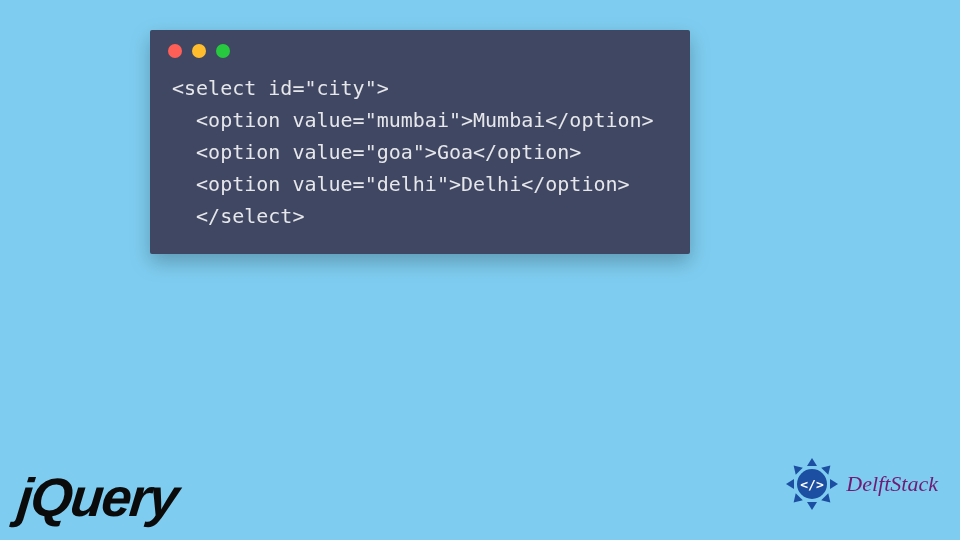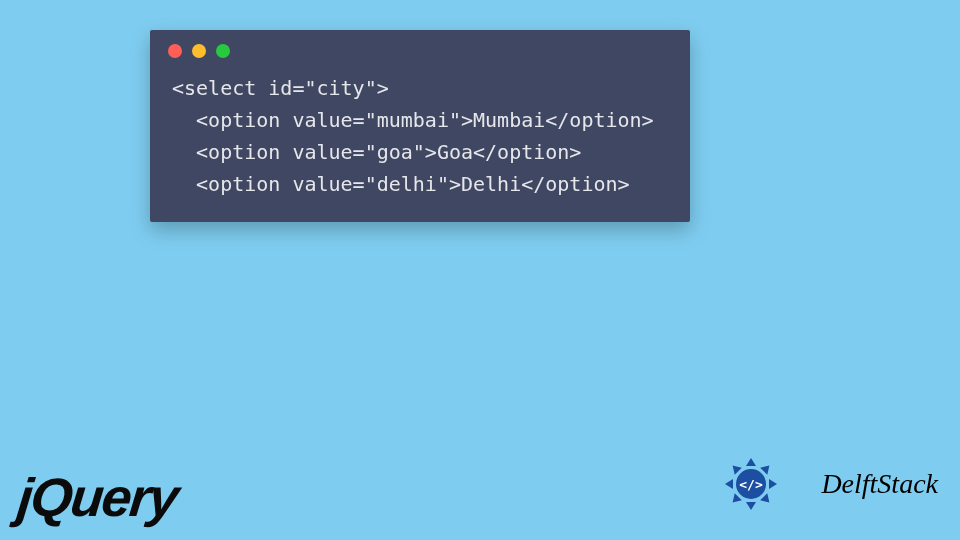--- a/index.html
+++ b/index.html
@@ -67,36 +67,35 @@
     width: 56px;
     height: 56px;
     position: relative;
     display: flex;
     align-items: center;
     justify-content: center;
   }
   .ds-text {
     font-family: Georgia, "Times New Roman", serif;
     font-style: italic;
-    font-size: 28px;
-    color: #000000;
+    font-size: 22px;
+    color: #701a75;
     font-weight: 500;
-    margin-left: 36px;
   }
 </style>
 </head>
 <body>
 
 <div class="code-window">
   <div class="titlebar">
     <div class="dot red"></div>
     <div class="dot yellow"></div>
     <div class="dot green"></div>
   </div>
-  <div class="code"><div>&lt;select id="city"&gt;</div><div>  &lt;option value="mumbai"&gt;Mumbai&lt;/option&gt;</div><div>  &lt;option value="goa"&gt;Goa&lt;/option&gt;</div><div>  &lt;option value="delhi"&gt;Delhi&lt;/option&gt;</div></div>
+  <div class="code"><div>&lt;select id="city"&gt;</div><div>  &lt;option value="mumbai"&gt;Mumbai&lt;/option&gt;</div><div>  &lt;option value="goa"&gt;Goa&lt;/option&gt;</div><div>  &lt;option value="delhi"&gt;Delhi&lt;/option&gt;</div><div>  &lt;/select&gt;</div></div>
 </div>
 
 <div class="jquery-logo">jQuery</div>
 
 <div class="delftstack">
   <div class="ds-badge">
     <svg width="56" height="56" viewBox="0 0 56 56">
       <g transform="translate(28,28)">
         <g fill="#1c4ea1">
           <polygon points="0,-26 5,-18 -5,-18"></polygon>

